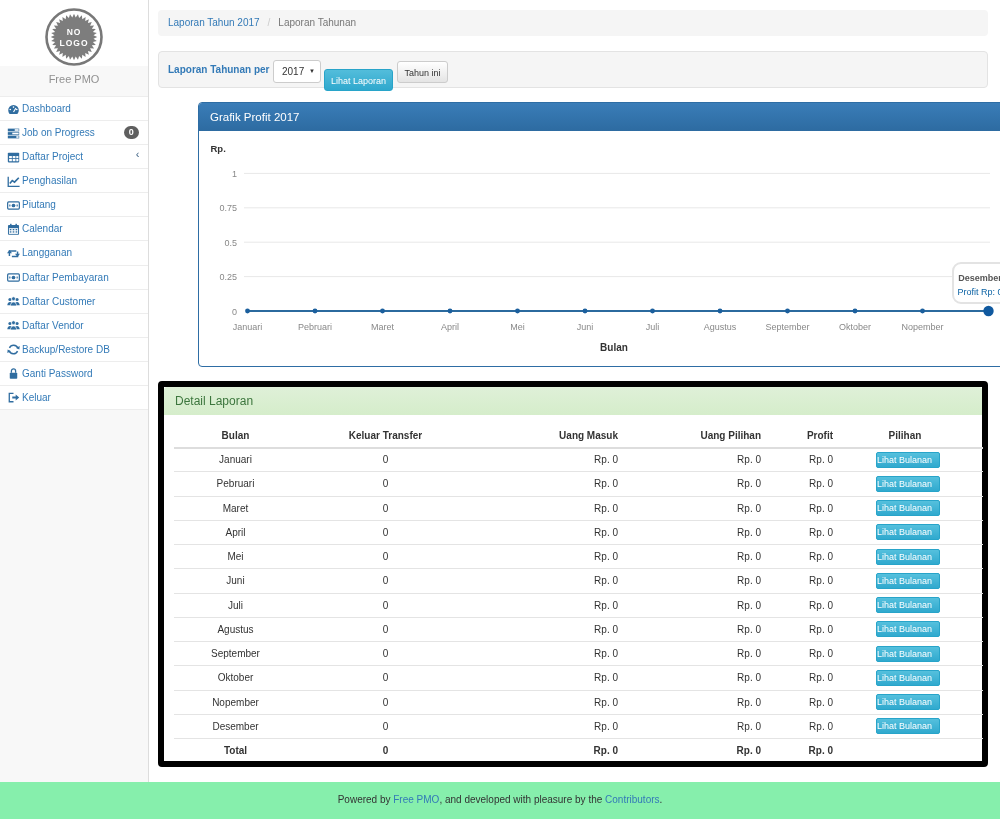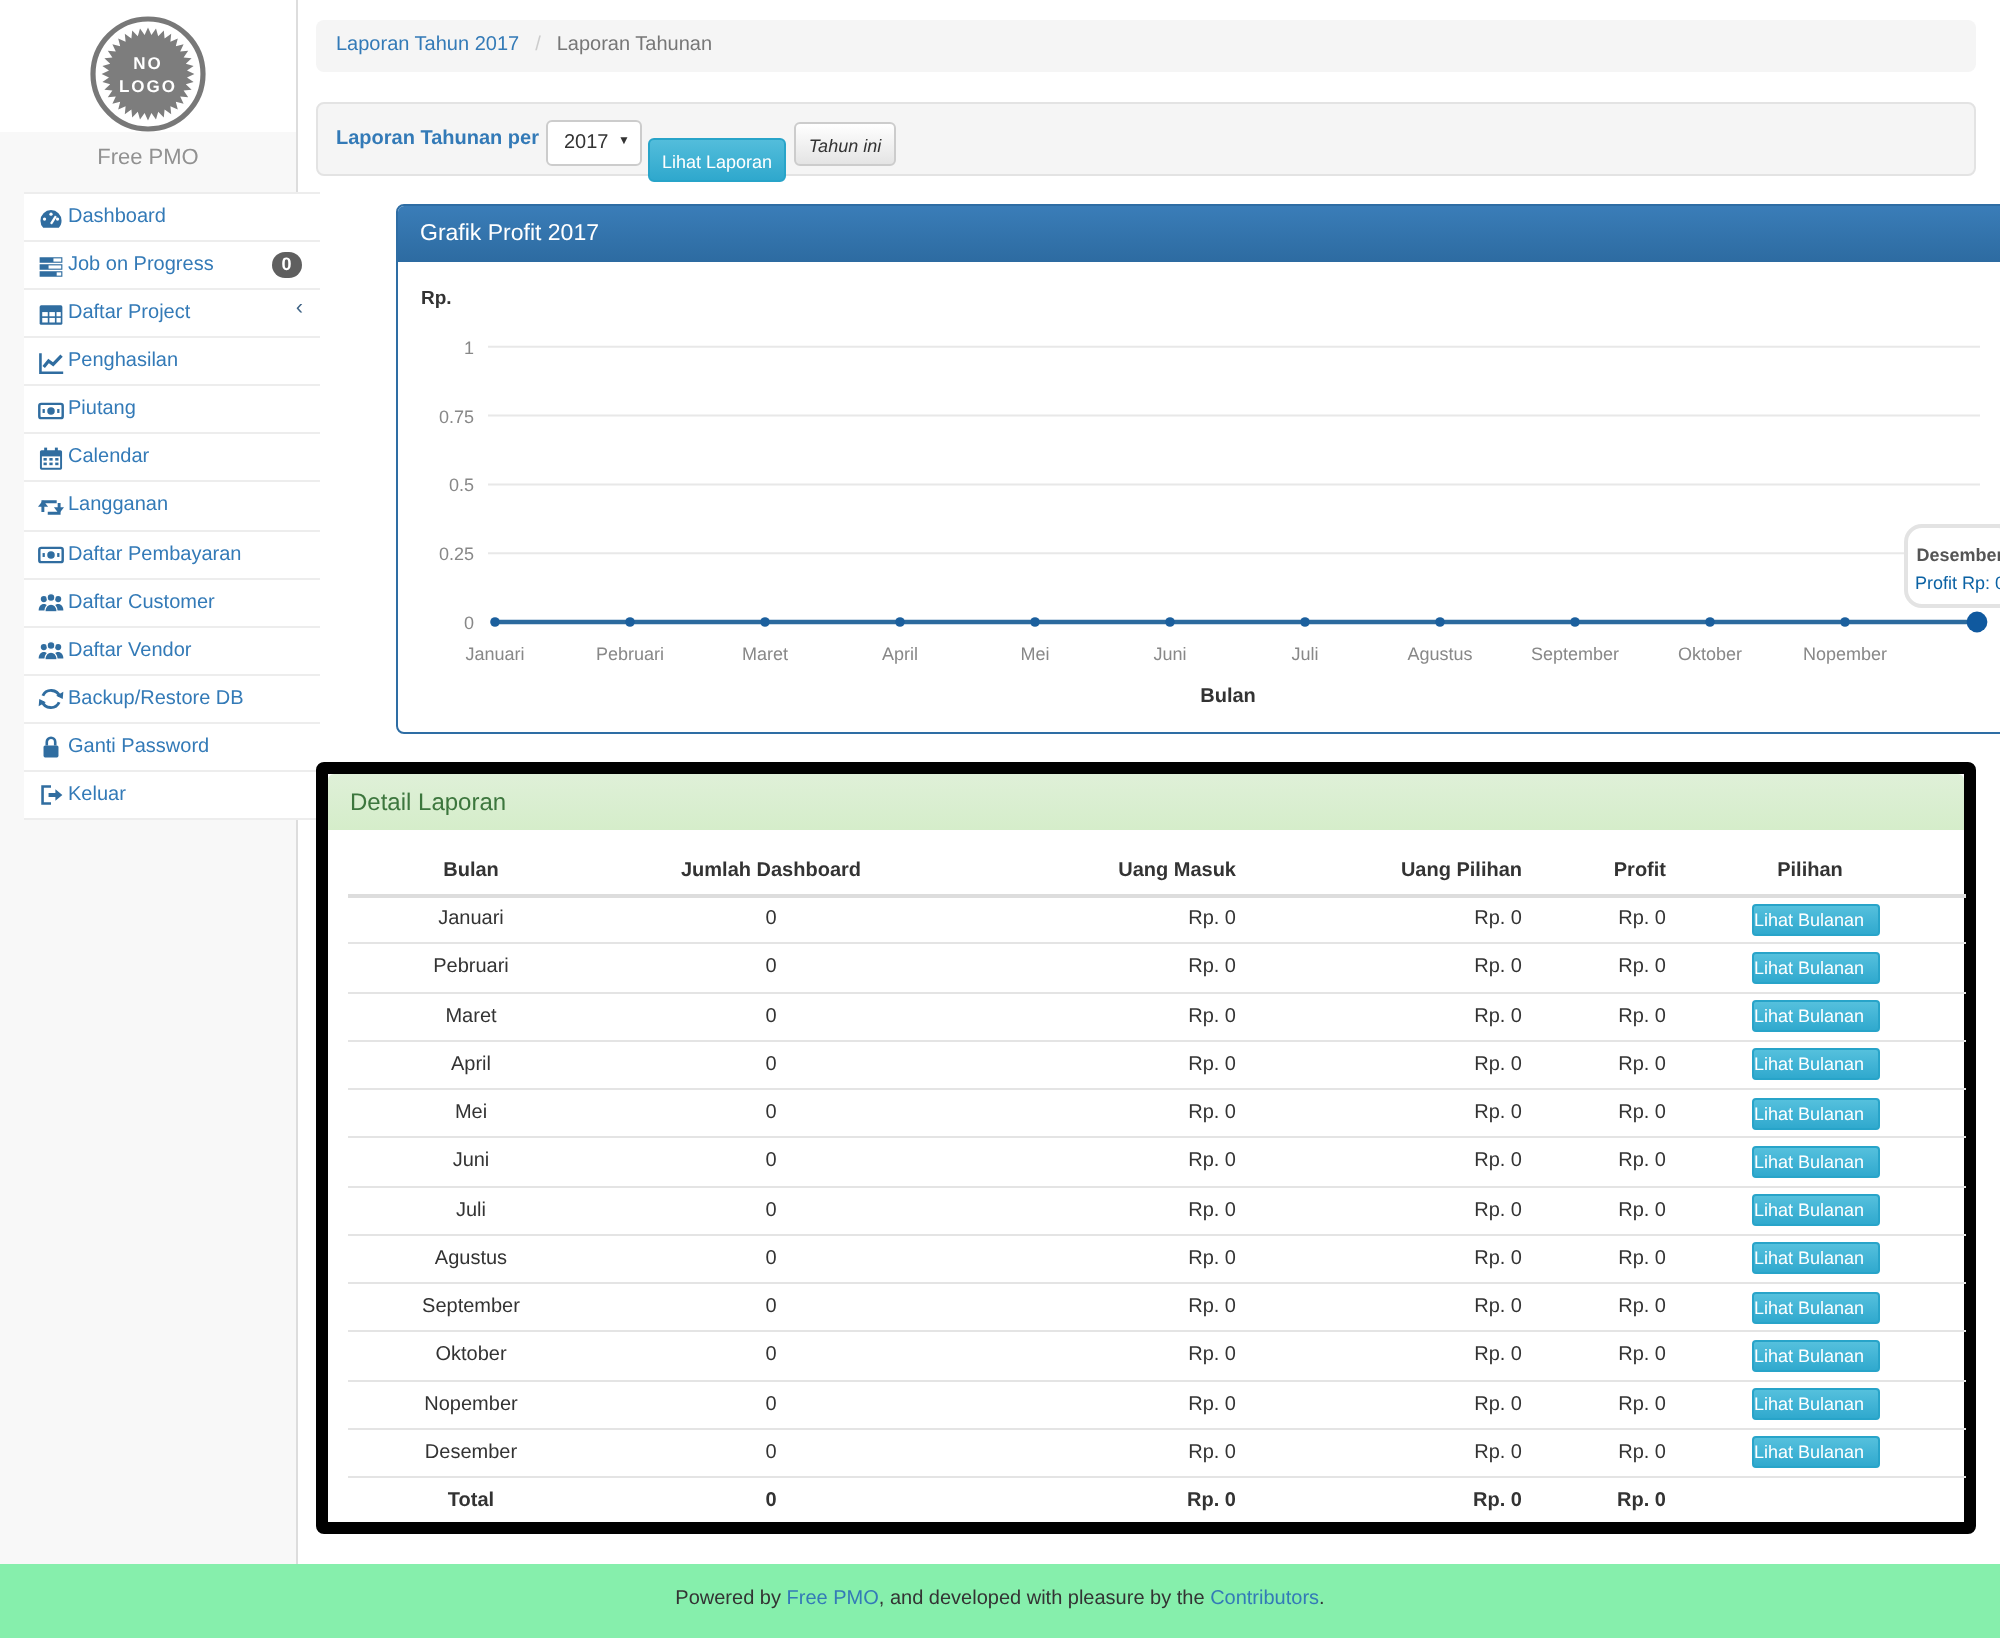--- a/index.html
+++ b/index.html
@@ -3,36 +3,36 @@
 <meta charset="utf-8">
 <style>
 * { margin:0; padding:0; box-sizing:border-box; }
 html,body { width:1000px; height:819px; background:#fff; font-family:"Liberation Sans", sans-serif; position:relative; overflow:hidden; }
 a { text-decoration:none; color:#337ab7; }
 
 
 #sidebar { position:absolute; left:0; top:0; width:149px; height:782px; background:#f8f8f8; border-right:1px solid #ddd; }
 #logohead { position:absolute; left:0; top:0; width:148px; height:66px; background:#fff; text-align:center; }
 #brand { position:absolute; left:0; top:73px; width:148px; text-align:center; font-size:11px; color:#919191; }
-#menu { position:absolute; left:0; top:96px; width:148px; list-style:none; border-top:1px solid #ededed;margin-left:12px; }
+#menu { position:absolute; left:0; top:96px; width:148px; list-style:none; border-top:1px solid #ededed; }
 #menu li { position:relative; height:24.08px; background:#fff; border-bottom:1px solid #ededed; font-size:10px; color:#337ab7; line-height:23px; padding-left:22px; }
 #menu li svg.mi { position:absolute; left:7px; top:5.5px; }
 #menu li .badge { position:absolute; right:9px; top:4.5px; width:15.5px; height:13.5px; background:#5f5f5f; color:#fff; border-radius:7px; font-size:9px; font-weight:bold; text-align:center; line-height:13.5px; }
 #menu li .chev { position:absolute; right:8.5px; top:0; color:#3f6385; font-size:11px; line-height:19px; }
 
 
 #breadcrumb { position:absolute; left:158px; top:10px; width:830px; height:26px; background:#f5f5f5; border-radius:4px; font-size:10px; line-height:26px; padding-left:10px; color:#777; }
 #breadcrumb .sep { color:#ccc; padding:0 8px; }
 #well { position:absolute; left:158px; top:51px; width:830px; height:37px; background:#f5f5f5; border:1px solid #e3e3e3; border-radius:4px; }
 #well .lbl { position:absolute; left:9px; top:0; line-height:35px; font-size:10px; font-weight:bold; color:#337ab7;text-align:right; }
 #sel { position:absolute; left:114px; top:8px; width:48px; height:23px; border:1px solid #ccc; border-radius:3px; background:#fff; font-size:10px; color:#333; padding-left:8px; line-height:21px; }
 #selarr { position:absolute; right:5px; top:0; font-size:6px; color:#333; line-height:21px; }
 .btn { display:inline-block; text-align:center; font-size:9px; font-family:"Liberation Sans", sans-serif; border-radius:3px; }
 #btn-lihat { position:absolute; left:165px; top:17px; width:69px; height:22px; line-height:22px; color:#fff; background:linear-gradient(#53bddb,#2fa8cd); border:1px solid #28a4c9; }
-#btn-tahun { position:absolute; left:238px; top:8.5px; width:51px; height:22px; line-height:22px; color:#333; background:linear-gradient(#fff,#e4e4e4); border:1px solid #ccc;font-style:italic; }
+#btn-tahun { position:absolute; left:238px; top:8.5px; width:51px; height:22px; line-height:22px; color:#333; background:linear-gradient(#fff,#e4e4e4); border:1px solid #ccc; }
 
 
 #cpanel { position:absolute; left:158px; top:102px; width:830px; height:265px; border:1px solid #2e6da4; border-radius:4px; background:#fff;margin-left:40px; }
 #cpanel .hd { height:28px; background:linear-gradient(#3a7db8,#2d6ba1); border-radius:3px 3px 0 0; color:#fff; font-size:11.5px; line-height:28px; padding-left:11px; }
 
 
 #gpanel { position:absolute; left:158px; top:381px; width:830px; height:386px; border:6px solid #000000; border-radius:4px; background:#fff; }
 #gpanel .hd { height:28px; background:linear-gradient(#dff0d8,#d5edca); border-radius:3px 3px 0 0; color:#3c763d; font-size:12px; line-height:28px; padding-left:11px; }
 #dtable { position:absolute; left:10px; top:9px; width:809px; border-collapse:collapse; table-layout:fixed; font-size:10px; color:#333; }
 #dtable th { font-weight:bold; border-bottom:2px solid #ddd; height:23.5px; }
@@ -225,21 +225,21 @@
 </svg>
 </div>
 
 <div id="gpanel">
   <div class="hd">Detail Laporan</div>
   <div style="position:relative; width:828px; height:356px;">
   <table id="dtable">
     <tbody>
           <tr>
             <th style="width:123px">Bulan</th>
-            <th style="width:177px">Jumlah Dashboard</th>
+            <th style="width:177px">Keluar Transfer</th>
             <th style="width:152px" class="r">Uang Masuk</th>
             <th style="width:143px" class="r">Uang Pilihan</th>
             <th style="width:72px" class="r">Profit</th>
             <th style="width:142px" class="p">Pilihan</th>
           </tr>
       <tr class="first">
             <td class="c">Januari</td>
             <td class="c">0</td>
             <td class="r">Rp. 0</td>
             <td class="r">Rp. 0</td>

